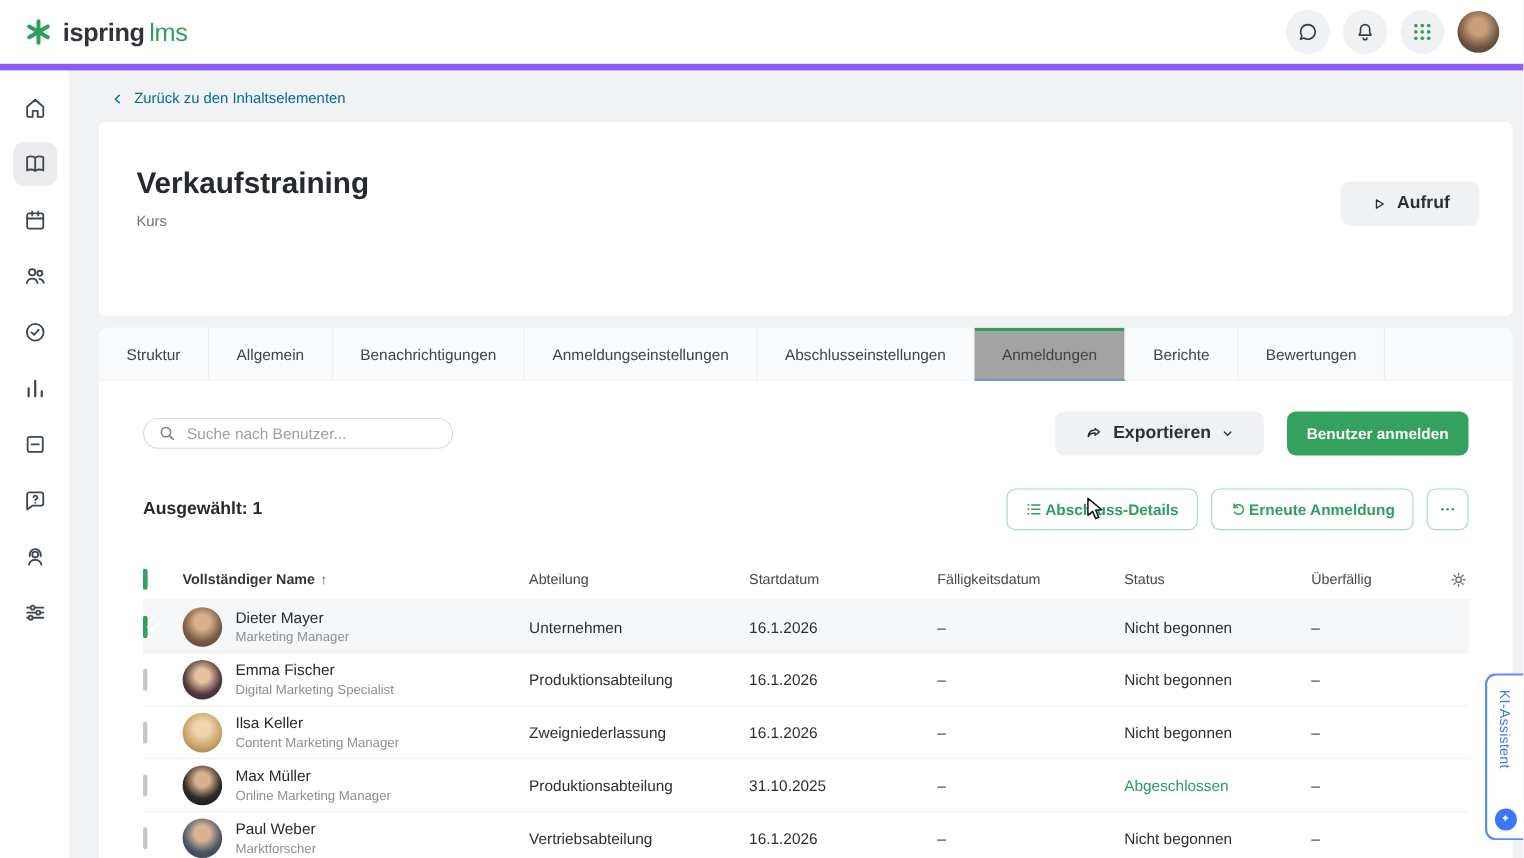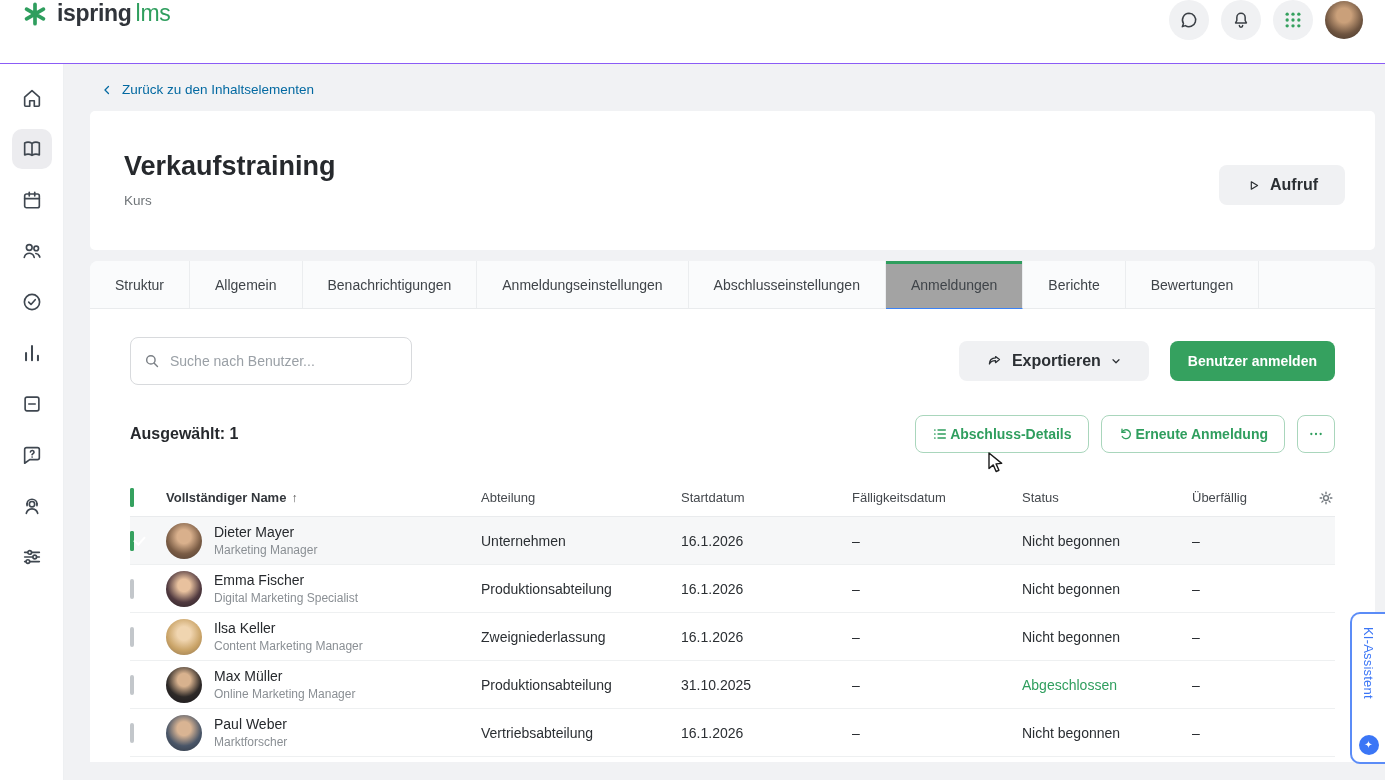--- a/index.html
+++ b/index.html
@@ -10,60 +10,60 @@
     --ink:#2b2f33;
     --ink-soft:#6f757b;
     --line:#e9ebed;
   }
   *{box-sizing:border-box;margin:0;padding:0}
   html,body{width:1385px;height:780px;overflow:hidden}
   body{font-family:"Liberation Sans",sans-serif;background:var(--bg-gray);position:relative;color:var(--ink)}
   svg{display:block}
 
   
-  .topbar{position:absolute;top:0;left:0;right:0;height:64px;background:#fff;border-bottom:1px solid #8b5cf6;
-    display:flex;align-items:flex-start;justify-content:space-between;padding:0 22px;z-index:20}
+  .topbar{position:absolute;top:0;left:0;right:0;height:64px;background:#fff;border-bottom:6px solid #8b5cf6;
+    display:flex;align-items:center;justify-content:space-between;padding:0 22px;z-index:20}
   .brand{display:flex;align-items:center;gap:9px}
   .brand-mark{color:var(--primary-green)}
   .brand-text{font-size:23px;letter-spacing:-.3px}
   .brand-text b{color:#30343a;font-weight:700}
   .brand-text span{color:var(--primary-green);font-weight:500;margin-left:4px}
   .top-actions{display:flex;align-items:center;gap:12px}
   .icon-circle{width:40px;height:40px;border-radius:50%;background:#f0f1f3;display:grid;place-items:center;color:#3a3f45;border:none;cursor:pointer}
   .avatar-top{width:38px;height:38px;border-radius:50%;background:radial-gradient(circle at 50% 38%,#caa07a 24%,#6e5440 62%,#3f3228 100%);border:none;cursor:pointer}
 
   
   .sidebar{position:absolute;top:64px;left:0;bottom:0;width:64px;background:#fff;border-right:1px solid #eef0f2;
     display:flex;flex-direction:column;align-items:center;padding-top:14px;gap:11px;z-index:10}
   .nav-item{width:40px;height:40px;border-radius:10px;display:grid;place-items:center;color:#3f4750;cursor:pointer}
   .nav-item.active{background:#ececef}
 
   
   .main{position:absolute;left:64px;top:64px;right:0;bottom:0;overflow:hidden}
   .breadcrumb{display:flex;align-items:center;gap:8px;color:#0369a1;font-size:13.5px;margin:18px 0 0 36px;cursor:pointer;width:max-content}
   .wrap{margin:14px 10px 0 26px}
 
-  .header-card{background:#fff;border-radius:5px;height:139px;padding:40px 30px 0 34px;position:relative}
+  .header-card{background:#fff;border-radius:5px;height:176px;padding:40px 30px 0 34px;position:relative}
   .course-title{font-size:27px;font-weight:700;color:#26292d}
   .course-type{margin-top:11px;font-size:13.5px;color:#707579}
   .btn-gray{height:40px;background:#f0f1f3;border:none;border-radius:8px;display:inline-flex;align-items:center;gap:9px;
     padding:0 27px;font-family:inherit;font-size:16px;font-weight:600;color:#2b2f33;cursor:pointer}
   .open-btn{position:absolute;top:54px;right:30px}
 
   
   .tabs{display:flex;background:#fafbfc;border-radius:8px 8px 0 0;height:48px;border-bottom:1px solid var(--line)}
   .tab{display:flex;align-items:center;padding:0 25px;font-size:14px;color:#3f4449;background:#fafbfc;
     border-right:1px solid #ebedef;cursor:pointer;white-space:nowrap}
   .tab:first-child{border-top-left-radius:8px}
   .tab.active{background:#a3a3a3;box-shadow:inset 0 3px 0 0 var(--primary-green);margin-bottom:-1px;border-bottom:1px solid #3b82f6}
 
   
   .content-card{background:#fff;min-height:453px;padding:28px 40px 0 40px}
   .toolbar{display:flex;align-items:center;justify-content:space-between}
-  .search-box{width:282px;height:48px;border:1px solid #d8dadd;border-radius:8px;display:flex;align-items:center;gap:9px;padding:0 12px;background:#fff}
+  .search-box{width:282px;height:28px;border:1px solid #d8dadd;border-radius:16px;display:flex;align-items:center;gap:9px;padding:0 12px;background:#fff}
   .search-box input{border:none;outline:none;font-family:inherit;font-size:14px;color:#333;width:100%;background:transparent}
   .search-box input::placeholder{color:#9aa0a6}
   .toolbar-right{display:flex;align-items:center;gap:21px}
   .btn-green{height:40px;background:var(--green-solid);color:#fff;border:none;border-radius:8px;padding:0 18px;
     font-family:inherit;font-size:14px;font-weight:600;cursor:pointer}
 
   .selection-row{margin-top:30px;display:flex;align-items:center;justify-content:space-between}
   .selection-label{font-size:16px;font-weight:600;color:#26292d}
   .selection-actions{display:flex;align-items:center;gap:12px}
   .btn-outline{height:38px;background:#fff;border:1px solid #a9d6bc;border-radius:8px;color:var(--primary-green);

